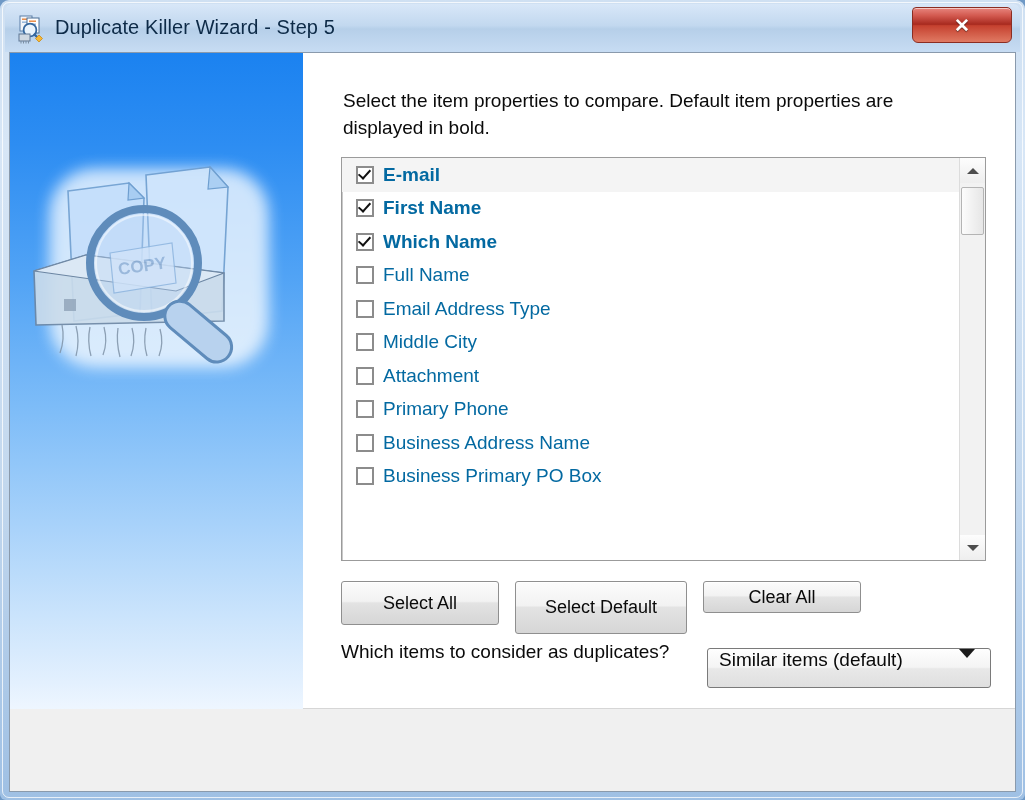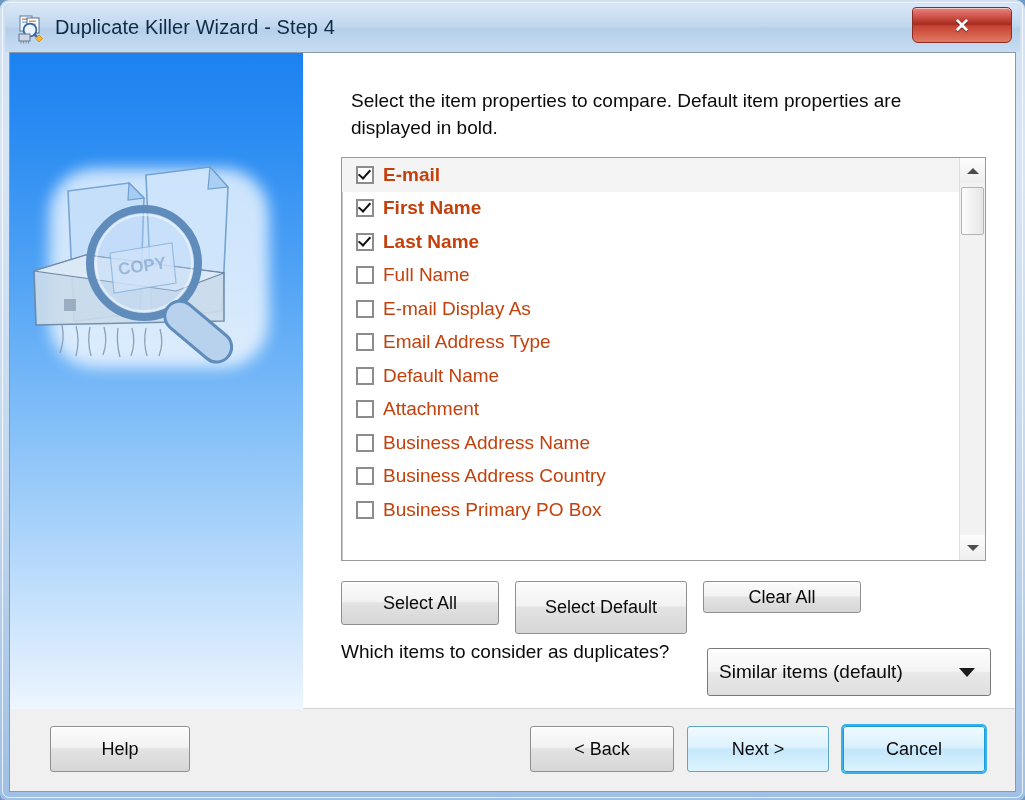--- a/index.html
+++ b/index.html
@@ -119,21 +119,21 @@
 
   
   #content {
     position: absolute;
     left: 293px; top: 0;
     width: 712px; height: 656px;
   }
 
   #intro-text {
     position: absolute;
-    left: 48px; top: 34px;
+    left: 40px; top: 34px;
     width: 630px;
     font-size: 19px;
     line-height: 27px;
     color: #0a0a0a;
   }
 
   
   #property-list {
     position: absolute;
     left: 38px; top: 104px;
@@ -172,21 +172,21 @@
     content: "";
     position: absolute;
     left: 3px; top: -1px;
     width: 5px; height: 10px;
     border: solid #111;
     border-width: 0 2.4px 2.4px 0;
     transform: rotate(42deg);
   }
   .row-label {
     font-size: 19px;
-    color: #c2410c;
+    color: #0369a1;
     white-space: nowrap;
   }
   .list-row.bold .row-label { font-weight: bold; }
 
   
   #list-scrollbar {
     position: absolute;
     right: 0; top: 0;
     width: 26px; height: 402px;
     background: #f2f2f2;
@@ -256,28 +256,27 @@
     position: absolute;
     left: 38px; top: 580px;
     font-size: 19px;
     color: #0a0a0a;
     line-height: 38px;
     white-space: nowrap;
   }
   #dup-select {
     position: absolute;
     left: 404px; top: 595px;
-    width: 284px; height: 48px;
+    width: 284px; height: 40px;
     background: linear-gradient(180deg,#fefefe 0%, #f4f4f4 48%, #e8e8e8 52%, #dfdfdf 100%);
     border: 1px solid #7a7a7a;
     border-radius: 3px;
     box-sizing: border-box;
     cursor: pointer;
     display: flex;
-    align-items: center;
   }
   #dup-select .sel-value {
     font-size: 19px;
     color: #0a0a0a;
     padding-left: 11px;
     flex: 1;
     white-space: nowrap;
   }
   #dup-select .sel-arrow {
     width: 0; height: 0;
@@ -316,21 +315,21 @@
         <circle cx="13" cy="16" r="6.4" fill="#eaf4fd" stroke="#35679e" stroke-width="1.8"></circle>
         <line x1="17.5" y1="20.5" x2="22" y2="25" stroke="#35679e" stroke-width="2.4" stroke-linecap="round"></line>
         <rect x="2" y="20" width="11" height="7" fill="#cfd8e2" stroke="#5e7793" stroke-width="1"></rect>
         <line x1="4" y1="27" x2="4" y2="29.5" stroke="#7b8ea3" stroke-width="1"></line>
         <line x1="6.5" y1="27" x2="6.5" y2="29.5" stroke="#7b8ea3" stroke-width="1"></line>
         <line x1="9" y1="27" x2="9" y2="29.5" stroke="#7b8ea3" stroke-width="1"></line>
         <line x1="11.5" y1="27" x2="11.5" y2="29.5" stroke="#7b8ea3" stroke-width="1"></line>
         <polygon points="22,21 25.5,24.5 22,28 18.5,24.5" fill="#f6b737" stroke="#c98b16" stroke-width="0.8"></polygon>
       </svg>
     </div>
-    <div id="title-text">Duplicate Killer Wizard - Step 4</div>
+    <div id="title-text">Duplicate Killer Wizard - Step 5</div>
     <div id="close-button">
       <span class="glyph">✕</span>
     </div>
   </div>
 
   <div id="client">
 
     <div id="panel">
 
       <div id="sidebar">
@@ -391,49 +390,45 @@
             <div class="list-row highlight bold">
               <span class="cbx checked"></span>
               <span class="row-label">E-mail</span>
             </div>
             <div class="list-row bold">
               <span class="cbx checked"></span>
               <span class="row-label">First Name</span>
             </div>
             <div class="list-row bold">
               <span class="cbx checked"></span>
-              <span class="row-label">Last Name</span>
+              <span class="row-label">Which Name</span>
             </div>
             <div class="list-row">
               <span class="cbx"></span>
               <span class="row-label">Full Name</span>
             </div>
             <div class="list-row">
               <span class="cbx"></span>
-              <span class="row-label">E-mail Display As</span>
-            </div>
-            <div class="list-row">
-              <span class="cbx"></span>
               <span class="row-label">Email Address Type</span>
             </div>
             <div class="list-row">
               <span class="cbx"></span>
-              <span class="row-label">Default Name</span>
+              <span class="row-label">Middle City</span>
             </div>
             <div class="list-row">
               <span class="cbx"></span>
               <span class="row-label">Attachment</span>
             </div>
             <div class="list-row">
               <span class="cbx"></span>
+              <span class="row-label">Primary Phone</span>
+            </div>
+            <div class="list-row">
+              <span class="cbx"></span>
               <span class="row-label">Business Address Name</span>
-            </div>
-            <div class="list-row">
-              <span class="cbx"></span>
-              <span class="row-label">Business Address Country</span>
             </div>
             <div class="list-row">
               <span class="cbx"></span>
               <span class="row-label">Business Primary PO Box</span>
             </div>
           </div>
 
           <div id="list-scrollbar">
             <div class="sb-btn up">
               <span class="sb-arrow up"></span>
@@ -457,29 +452,15 @@
 
         <div id="dup-question">Which items to consider as duplicates?</div>
         <div id="dup-select">
           <span class="sel-value">Similar items (default)</span>
           <span class="sel-arrow"></span>
         </div>
 
       </div>
     </div>
 
-    <div id="footer">
-      <div class="btn" id="btn-help">
-        <span>Help</span>
-      </div>
-      <div class="btn" id="btn-back">
-        <span>&lt; Back</span>
-      </div>
-      <div class="btn accent" id="btn-next">
-        <span>Next &gt;</span>
-      </div>
-      <div class="btn focused" id="btn-cancel">
-        <span>Cancel</span>
-      </div>
-    </div>
 
   </div>
 </div>
 
 </body></html>

